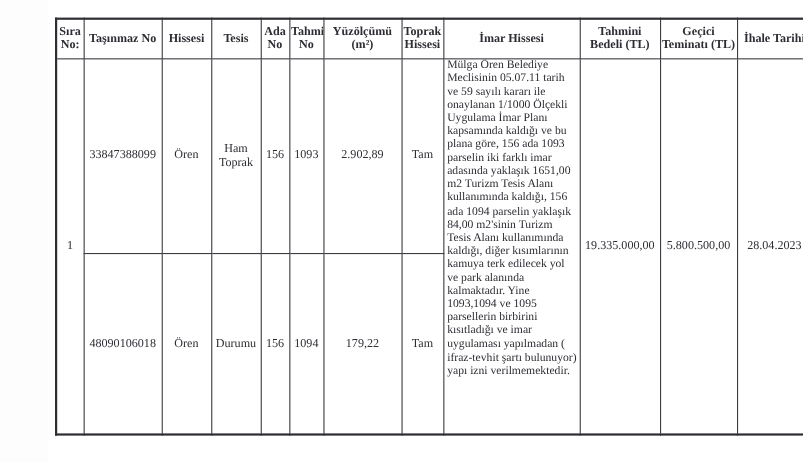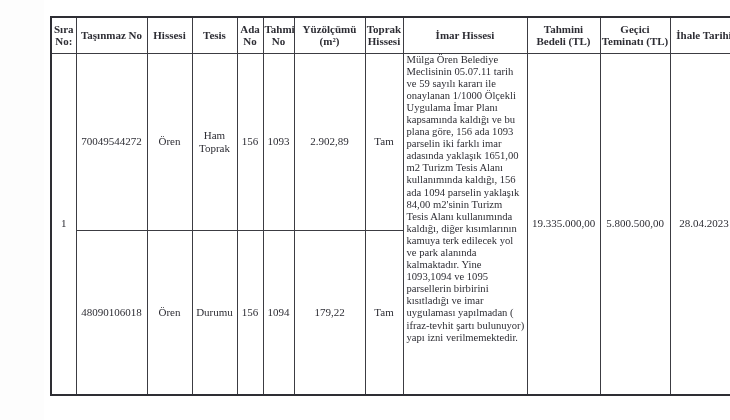--- a/index.html
+++ b/index.html
@@ -97,21 +97,21 @@
         <th>Geçici
 Teminatı (TL)</th>
         <th>İhale Tarihi</th>
         <th>İhale
 Saati</th>
       </tr>
     </thead>
     <tbody>
       <tr class="parcel-row-1">
         <td rowspan="2">1</td>
-        <td class="num-cell">70049544272</td>
+        <td class="num-cell">33847388099</td>
         <td>Ören</td>
         <td>Ham
 Toprak</td>
         <td>156</td>
         <td>1093</td>
         <td class="num-cell">2.902,89</td>
         <td>Tam</td>
         <td rowspan="2" class="imar-cell">Mülga Ören Belediye Meclisinin 05.07.11 tarih ve 59 sayılı kararı ile onaylanan 1/1000 Ölçekli Uygulama İmar Planı kapsamında kaldığı ve bu plana göre, 156 ada 1093 parselin iki farklı imar adasında yaklaşık 1651,00 m2 Turizm Tesis Alanı kullanımında kaldığı, 156 ada 1094 parselin yaklaşık 84,00 m2'sinin Turizm Tesis Alanı kullanımında kaldığı, diğer kısımlarının kamuya terk edilecek yol ve park alanında kalmaktadır. Yine 1093,1094 ve 1095 parsellerin birbirini kısıtladığı ve imar uygulaması yapılmadan ( ifraz-tevhit şartı bulunuyor) yapı izni verilmemektedir.</td>
         <td rowspan="2" class="num-cell">19.335.000,00</td>
         <td rowspan="2" class="num-cell">5.800.500,00</td>

